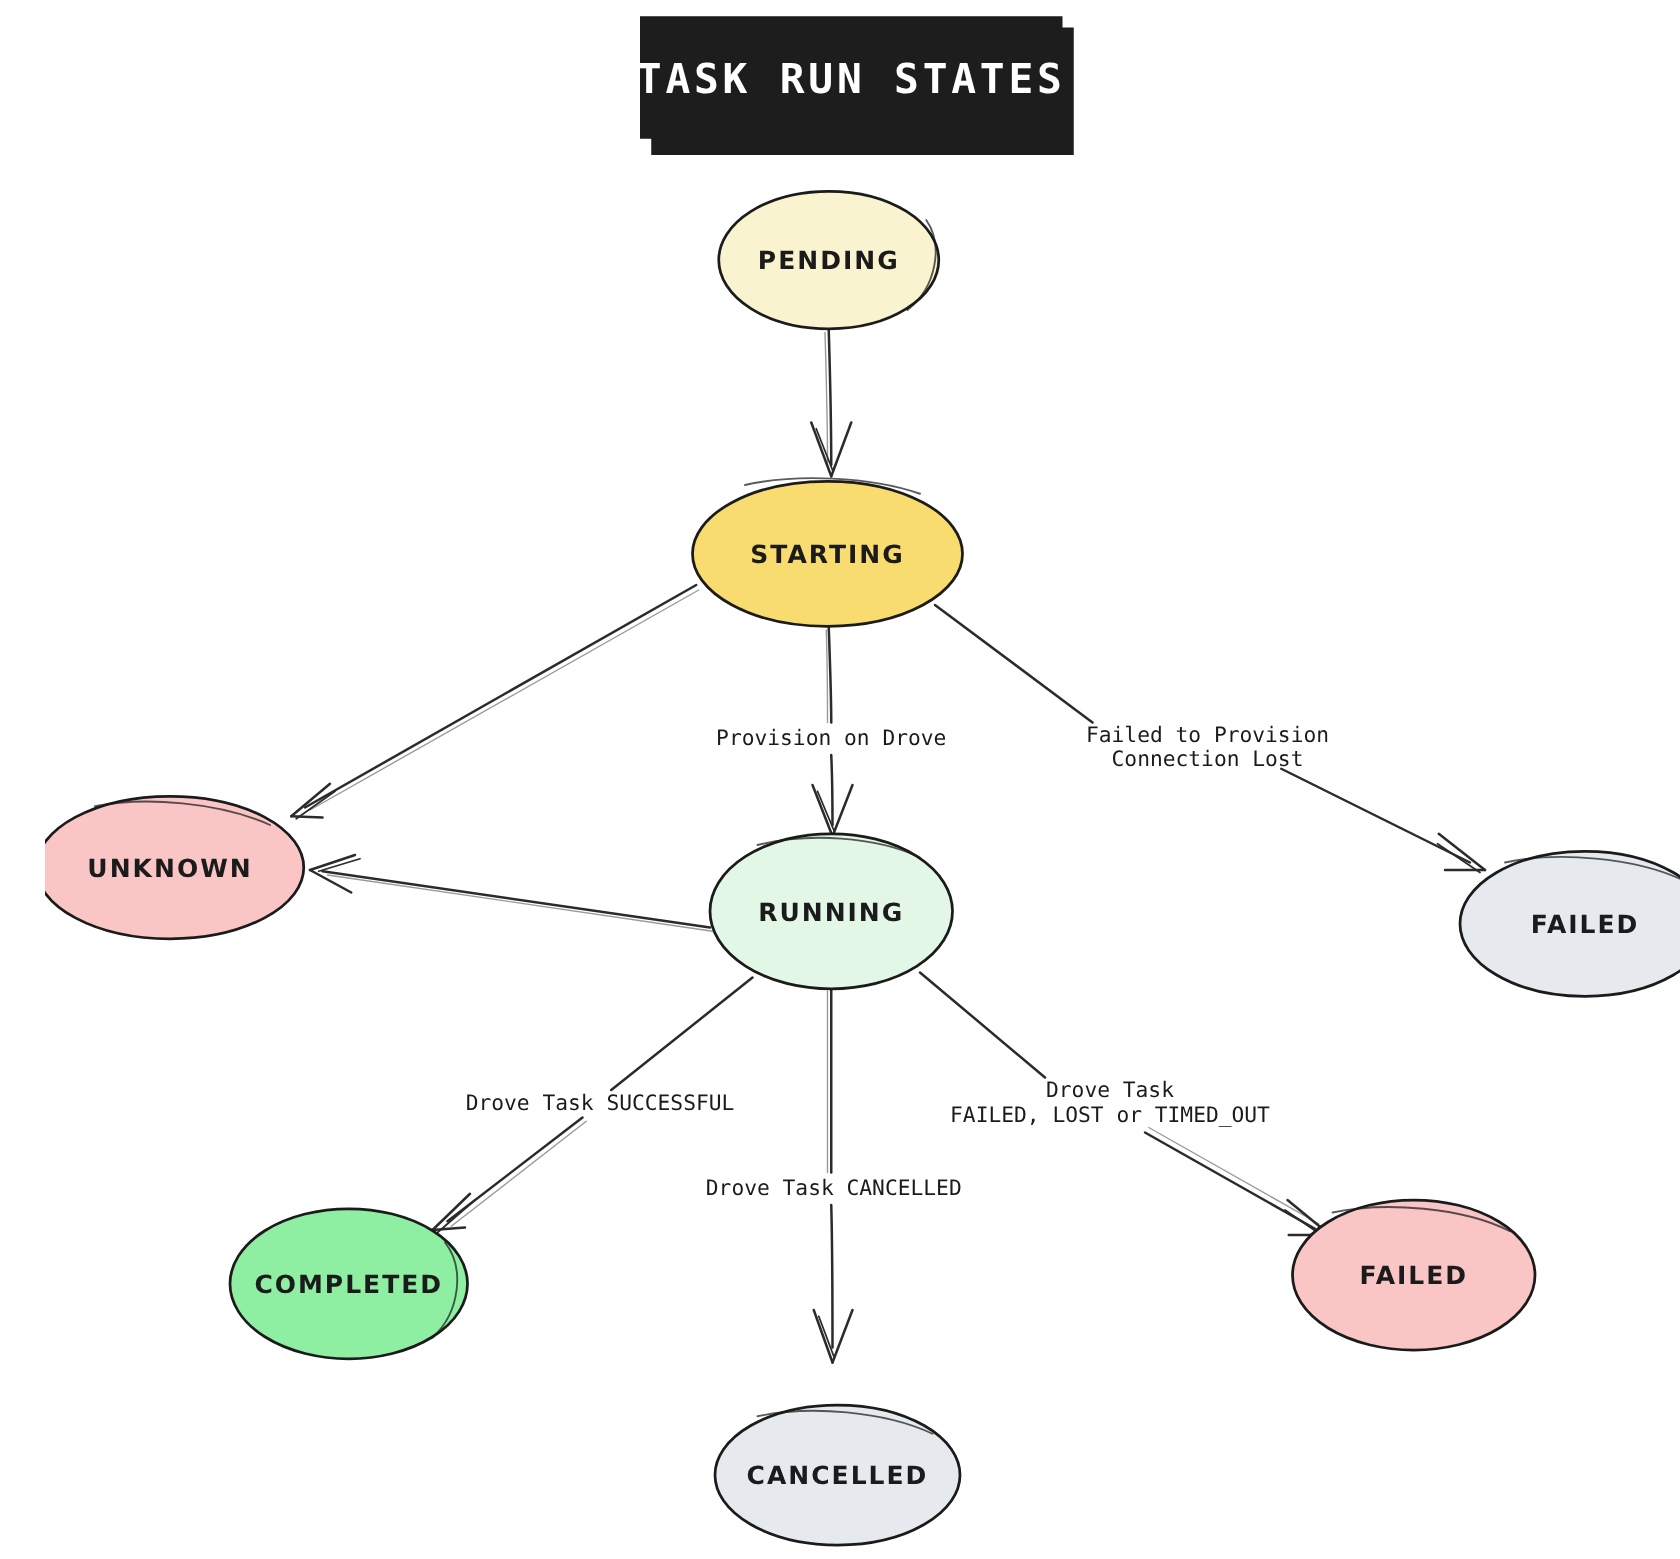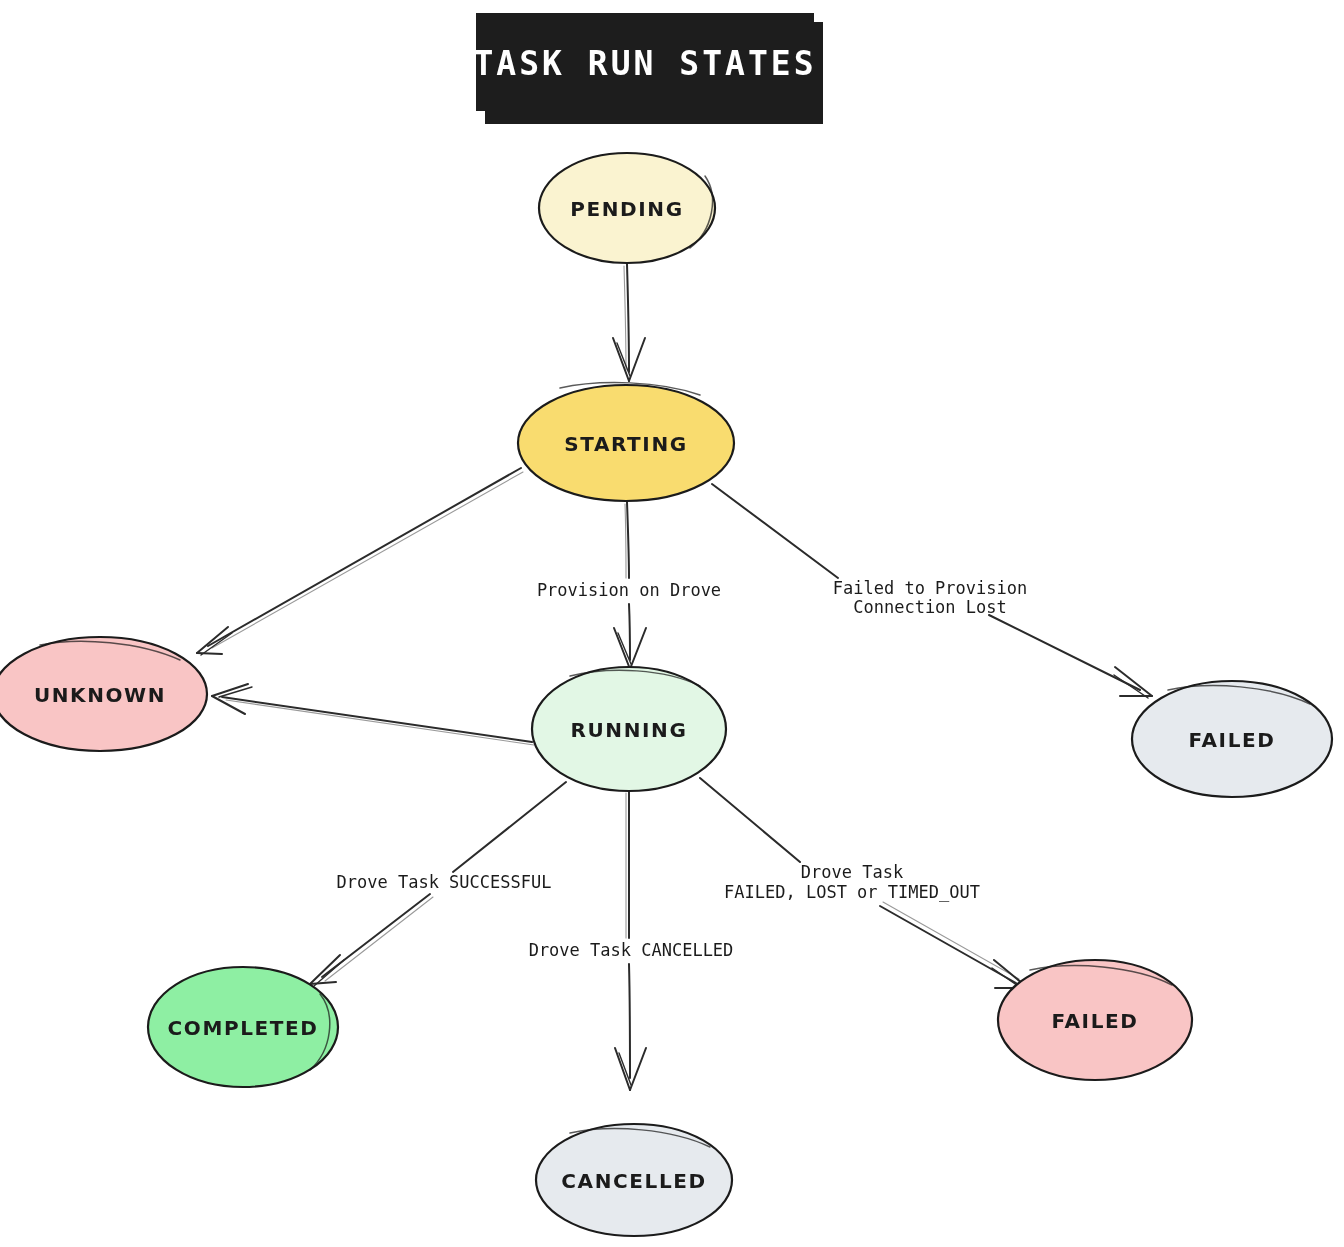--- a/index.html
+++ b/index.html
@@ -13,20 +13,21 @@
     position: relative;
     overflow: hidden;
     font-family: "DejaVu Sans", sans-serif;
   }
 
   #diagram-root {
     position: absolute;
     inset: 0;
     width: 1104px;
     height: 1247px;
+    margin-left: 36px;
   }
 
   svg#graph {
     position: absolute;
     top: 0;
     left: 0;
     width: 1344px;
     height: 1247px;
     display: block;
   }

